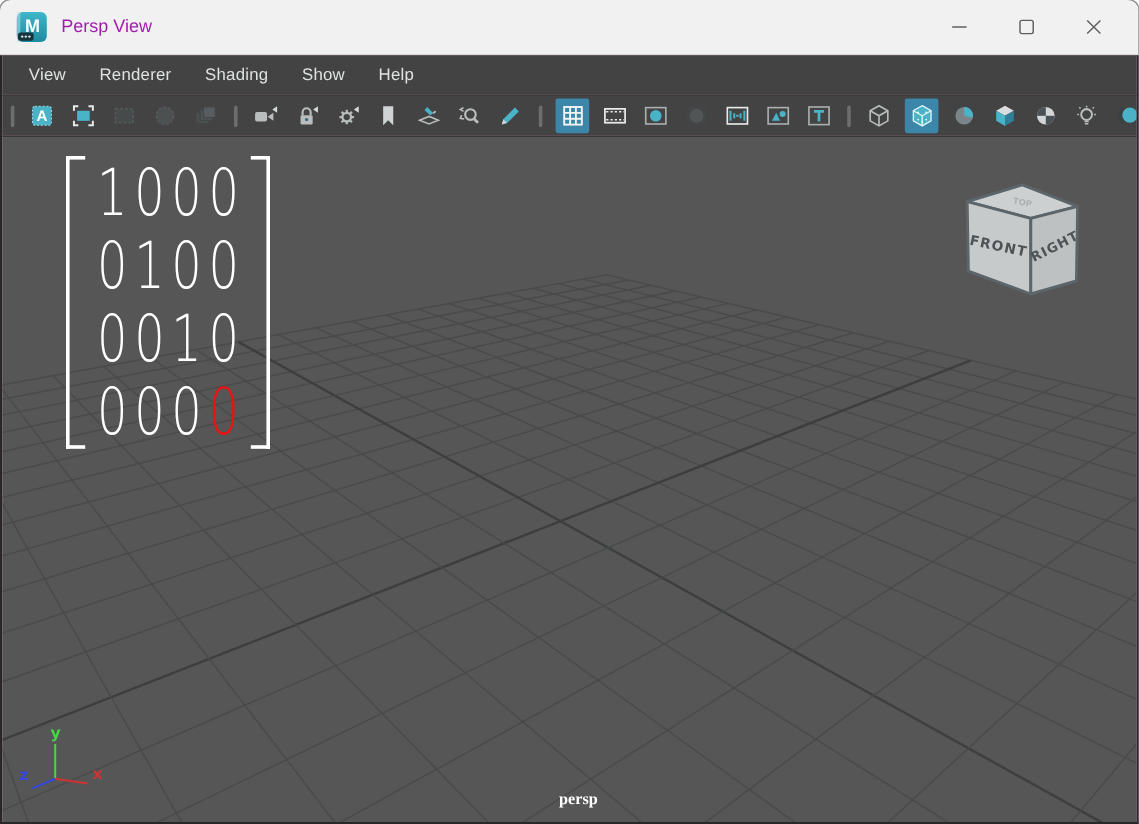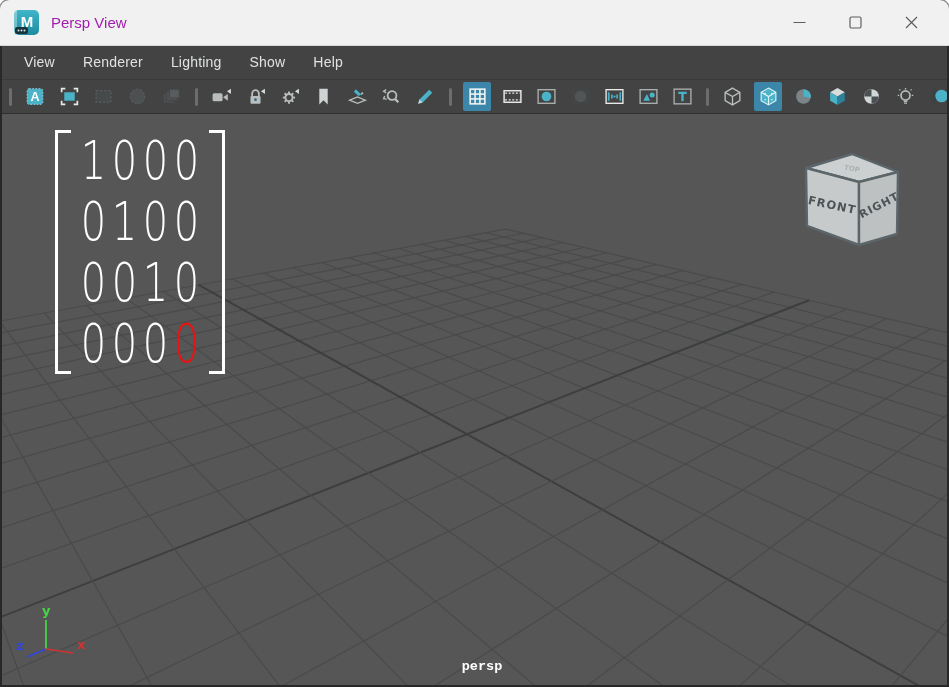--- a/index.html
+++ b/index.html
@@ -30,21 +30,21 @@
   .matrix{position:absolute;left:53px;top:16px;display:flex;align-items:stretch;}
   .bracket{width:13px;flex:0 0 auto;}
   .bracket.left{border-left:3px solid #fff;border-top:3px solid #fff;border-bottom:3px solid #fff;}
   .bracket.right{border-right:3px solid #fff;border-top:3px solid #fff;border-bottom:3px solid #fff;}
   .matrix-cells{display:grid;grid-template-columns:repeat(4,31px);grid-auto-rows:61px;padding:0 7px;}
   .matrix-cells .cell{display:flex;align-items:center;justify-content:center;
      font-family:"DejaVu Sans",sans-serif;font-size:54px;font-weight:200;color:#fff;transform:scaleX(.74);}
   .viewcube{position:absolute;left:793px;top:34px;}
   .gizmo{position:absolute;left:10px;top:485px;}
   .persp-label{position:absolute;left:0;right:0;bottom:11px;text-align:center;
-     font-family:Liberation Mono, monospace;font-weight:bold;font-size:13.5px;color:#ffffff;padding-left:15px;}
+     font-family:Liberation Serif, serif;font-weight:bold;font-size:13.5px;color:#ffffff;padding-left:15px;}
 </style>
 </head>
 <body>
 
 <div class="window">
 
   <div class="titlebar">
     <div class="app-icon">
       <svg width="27" height="27" viewBox="0 0 27 27">
         <defs>
@@ -80,21 +80,21 @@
           </svg>
         </div>
       </div>
   </div>
 
   <div class="dark-body">
 
     <div class="menubar" id="menubar">
         <div class="menu-item">View</div>
         <div class="menu-item">Renderer</div>
-        <div class="menu-item">Lighting</div>
+        <div class="menu-item">Shading</div>
         <div class="menu-item">Show</div>
         <div class="menu-item">Help</div>
       </div>
 
     <div class="toolbar" id="toolbar">
         <div class="tsep"></div>
         <div class="ticon">
           <svg viewBox="0 0 20 20" width="21" height="21">
             <rect x="2" y="2.5" width="15" height="15" rx="2" fill="#4ab3c8"></rect>
             <rect x="2" y="2.5" width="15" height="15" rx="2" fill="none" stroke="#9fd9e6" stroke-width=".8" stroke-dasharray="1.5 1.5"></rect>

